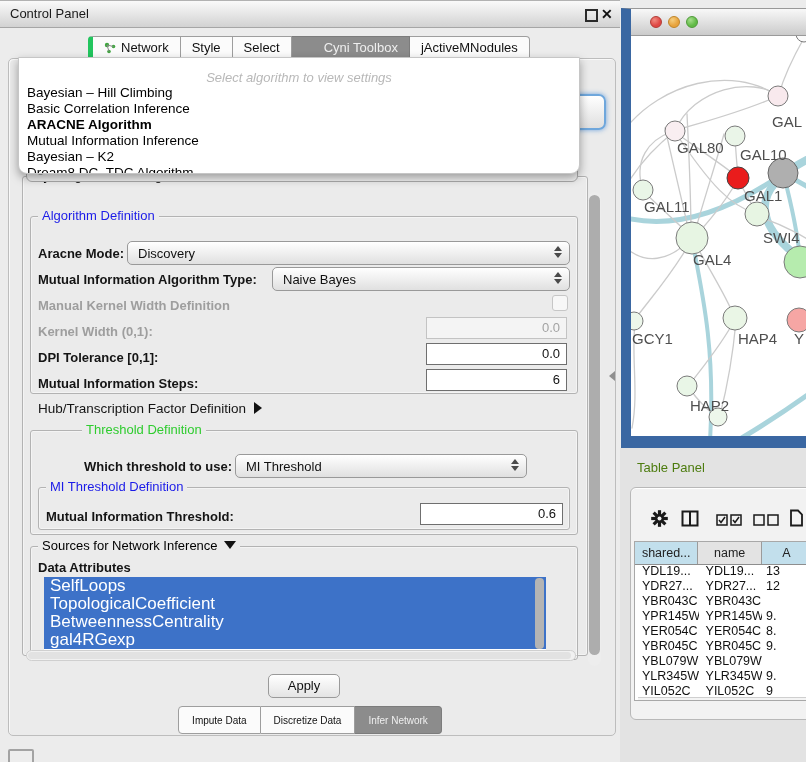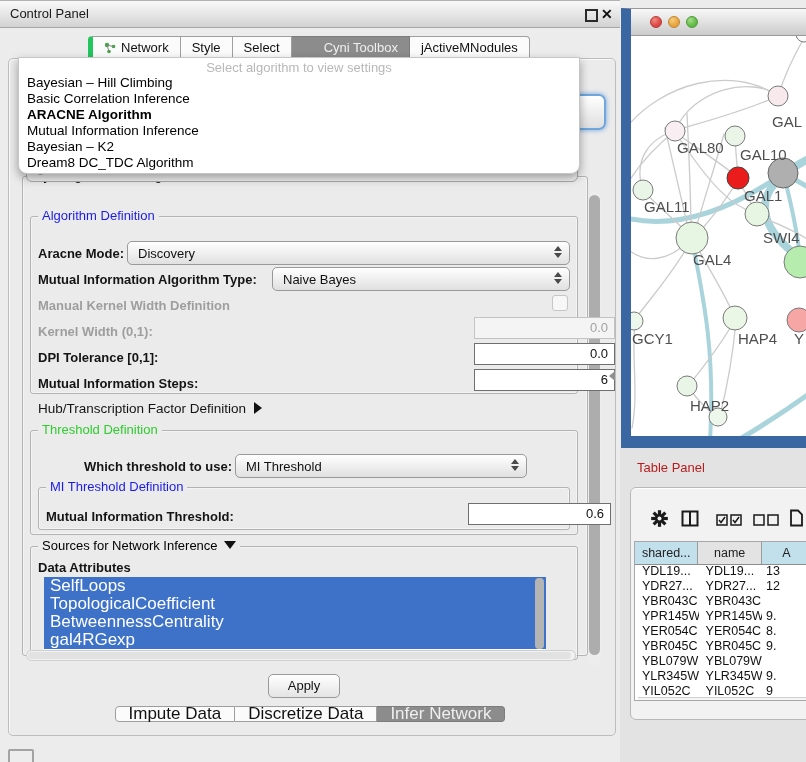--- a/index.html
+++ b/index.html
@@ -28,61 +28,61 @@
 
   
   .bg-combo-focus{position:absolute;left:540px;top:94px;width:62px;height:32px;border:2px solid #6FA7DC;border-radius:7px;
     background:linear-gradient(#FFF,#DFDFDF);box-shadow:0 0 5px rgba(90,150,220,.85);z-index:5;}
   .bg-combo2{position:absolute;left:26px;top:152px;width:552px;height:30px;border:1px solid #ABABAB;border-radius:6px;
     background:#F1F1F1;color:#9B9B9B;font-size:13px;line-height:30px;padding-left:10px;box-sizing:border-box;z-index:5;}
 
   
   .algo-overlay{position:absolute;left:18px;top:57px;width:560px;height:115px;background:#FFFFFF;
     border:1px solid #C6C6C6;border-radius:0 0 9px 9px;box-shadow:0 4px 10px rgba(0,0,0,.35);z-index:20;overflow:hidden;}
-  .algo-placeholder{text-align:center;font-size:13px;color:#B8B8B8;padding-top:2px;height:15px;}
+  .algo-placeholder{text-align:center;font-size:13px;color:#B8B8B8;padding-top:12px;height:15px;font-style:italic;}
   .algo-item{font-size:13.5px;color:#000;height:16px;line-height:16px;padding-left:8px;white-space:nowrap;}
   .algo-item.bold{font-weight:bold;}
 
   
   .grp{position:absolute;border:1px solid #B3B3B3;border-radius:3px;box-shadow:inset 0 0 0 1px rgba(255,255,255,.45);}
   .grp-label{position:absolute;top:-9px;left:7px;background:#EBEBEB;padding:0 4px;font-size:13px;white-space:nowrap;}
   .t-blue{color:#1B1BE8;}
-  .t-green{color:#2FCC2F;}
+  .t-green{color:#2FCC2F;margin-left:44px;}
 
   
   .combo{position:absolute;height:24px;background:linear-gradient(#FFFFFF,#E0E0E0);border:1px solid #999;border-radius:5px;
     box-sizing:border-box;display:flex;align-items:center;font-size:13px;color:#111;padding:0 22px 0 10px;}
   .combo .spin{position:absolute;right:7px;top:4px;width:9px;display:flex;flex-direction:column;align-items:center;gap:2px;}
   .combo .up{width:0;height:0;border-left:4px solid transparent;border-right:4px solid transparent;border-bottom:5px solid #4A4A4A;}
   .combo .dn{width:0;height:0;border-left:4px solid transparent;border-right:4px solid transparent;border-top:5px solid #4A4A4A;}
 
   
   .tfield{position:absolute;height:22px;background:#FFF;border:1px solid #6F6F6F;box-sizing:border-box;
-    font-size:13px;color:#111;text-align:right;line-height:20px;padding:0 6px;margin-left:48px;}
+    font-size:13px;color:#111;text-align:right;line-height:20px;padding:0 6px;}
   .tfield.dd{background:#F4F4F4;border-color:#C3C3C3;color:#A3A3A3;}
 
   .checkbox-dis{position:absolute;left:552px;top:295px;width:14px;height:14px;border:1px solid #C6C6C6;border-radius:3px;background:#F7F7F7;}
 
   .tri-right{display:inline-block;width:0;height:0;border-top:6px solid transparent;border-bottom:6px solid transparent;border-left:8px solid #111;margin-left:8px;vertical-align:-1px;}
   .tri-down{display:inline-block;width:0;height:0;border-left:6px solid transparent;border-right:6px solid transparent;border-top:8px solid #111;margin-left:6px;vertical-align:1px;}
 
   
   .attr-list{position:absolute;left:44px;top:577px;width:502px;height:74px;background:#FFF;overflow:hidden;}
   .attr-item{height:18px;line-height:18px;font-size:17px;padding-left:6px;background:#3D72C8;color:#FFF;white-space:nowrap;}
   .attr-vsb{position:absolute;left:535px;top:578px;width:9px;height:71px;background:#B4B4B4;border-radius:4px;}
 
   .vsb-track{position:absolute;left:588px;top:192px;width:13px;height:474px;background:#EDEDED;border-radius:7px;}
   .vsb-thumb{position:absolute;left:589px;top:195px;width:11px;height:460px;background:#ADADAD;border-radius:6px;}
   .hsb{position:absolute;left:26px;top:650px;width:550px;height:11px;background:#F1F1F1;border:1px solid #CFCFCF;border-radius:6px;box-sizing:border-box;}
   .hsb-thumb{width:99%;height:7px;margin:1px;background:#E2E2E2;border-radius:4px;}
 
   .apply-btn{position:absolute;left:268px;top:674px;width:70px;height:22px;border:1px solid #9A9A9A;border-radius:5px;
     background:linear-gradient(#FFFFFF,#E4E4E4);font-size:13px;text-align:center;line-height:22px;color:#111;}
 
-  .bottom-tabs{position:absolute;left:0;top:706px;width:620px;height:16px;display:flex;justify-content:center;font-size:17px;}
+  .bottom-tabs{position:absolute;left:0;top:706px;width:620px;height:28px;display:flex;justify-content:center;font-size:10px;}
   .btab{background:#FBFBFB;border:1px solid #9E9E9E;border-left:none;padding:0 13px;display:flex;align-items:center;color:#111;}
   .btab:first-child{border-left:1px solid #9E9E9E;border-radius:4px 0 0 4px;}
   .btab:last-child{border-radius:0 4px 4px 0;}
   .btab.sel{background:#8C8C8C;color:#EFEFEF;border-color:#7C7C7C;}
 
   .mini-box{position:absolute;left:8px;top:749px;width:22px;height:16px;border:2px solid #A3A3A3;border-radius:2px;background:#EDEDED;}
   .splitter-arrow{position:absolute;left:609px;top:371px;width:0;height:0;border-top:5px solid transparent;border-bottom:5px solid transparent;border-right:6px solid #8F8F8F;}
 
   
   .right-bg{position:absolute;left:620px;top:448px;width:186px;height:314px;background:#E3E3E3;}
@@ -90,21 +90,21 @@
     border-left:10px solid #3A67A2;border-bottom:12px solid #3A67A2;border-top:1px solid #999;box-sizing:border-box;overflow:hidden;}
   .net-titlebar{position:absolute;left:0;top:0;width:100%;height:26px;background:linear-gradient(#F8F8F8,#CBCBCB);border-bottom:1px solid #9A9A9A;}
   .tl{position:absolute;top:7px;width:12px;height:12px;border-radius:50%;box-sizing:border-box;}
   .tl.red{left:19px;background:radial-gradient(circle at 35% 30%,#F08A80,#DF4744 60%);border:1px solid #B23B35;}
   .tl.yellow{left:37px;background:radial-gradient(circle at 35% 30%,#F5CE7E,#E8A33D 60%);border:1px solid #BF8428;}
   .tl.green{left:55px;background:radial-gradient(circle at 35% 30%,#A5DE8B,#61BA46 60%);border:1px solid #4E9A38;}
   .net-canvas{position:absolute;left:0;top:27px;width:180px;height:401px;overflow:hidden;background:#FFF;}
   .nlabel{font-size:15px;fill:#4F4F4F;font-family:"Liberation Sans",sans-serif;}
 
   
-  .tp-title{position:absolute;left:637px;top:460px;font-size:13px;color:#b91c1c;}
+  .tp-title{position:absolute;left:637px;top:460px;font-size:13px;color:#4d7c0f;}
   .table-card{position:absolute;left:630px;top:487px;width:185px;height:231px;background:#F2F2F2;border:1px solid #B8B8B8;border-radius:6px;box-shadow:inset 0 1px 0 #FFF;}
   .tp-toolbar-icon{position:absolute;display:inline-flex;}
   .tp-table{position:absolute;left:3px;top:53px;width:179px;height:160px;background:#FFF;border:1px solid #A8A8A8;box-sizing:border-box;overflow:hidden;}
   .thead{display:flex;height:22px;border-bottom:1px solid #8E8E8E;}
   .th{box-sizing:border-box;border-right:1px solid #9B9B9B;background:#E3E3E3;font-size:12.5px;color:#222;
       display:flex;align-items:center;justify-content:center;overflow:hidden;white-space:nowrap;}
   .th.hl{background:#C2DFEC;}
   .tbody{position:absolute;left:0;top:22px;width:100%;height:131px;overflow:hidden;}
   .tr{display:flex;height:15px;line-height:15px;font-size:12.5px;color:#111;}
   .td{box-sizing:border-box;overflow:hidden;white-space:nowrap;padding-left:7px;}

